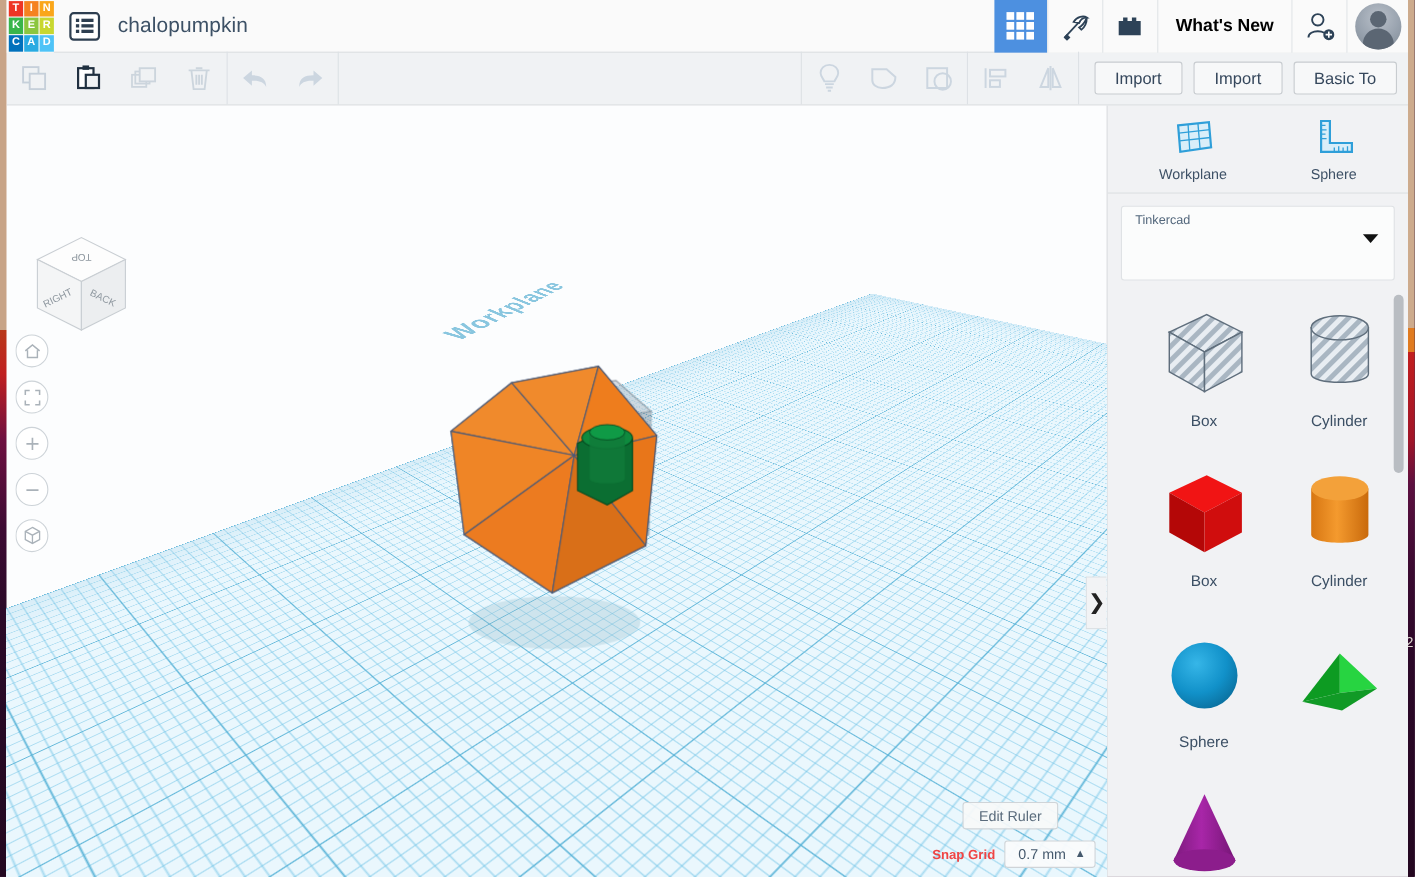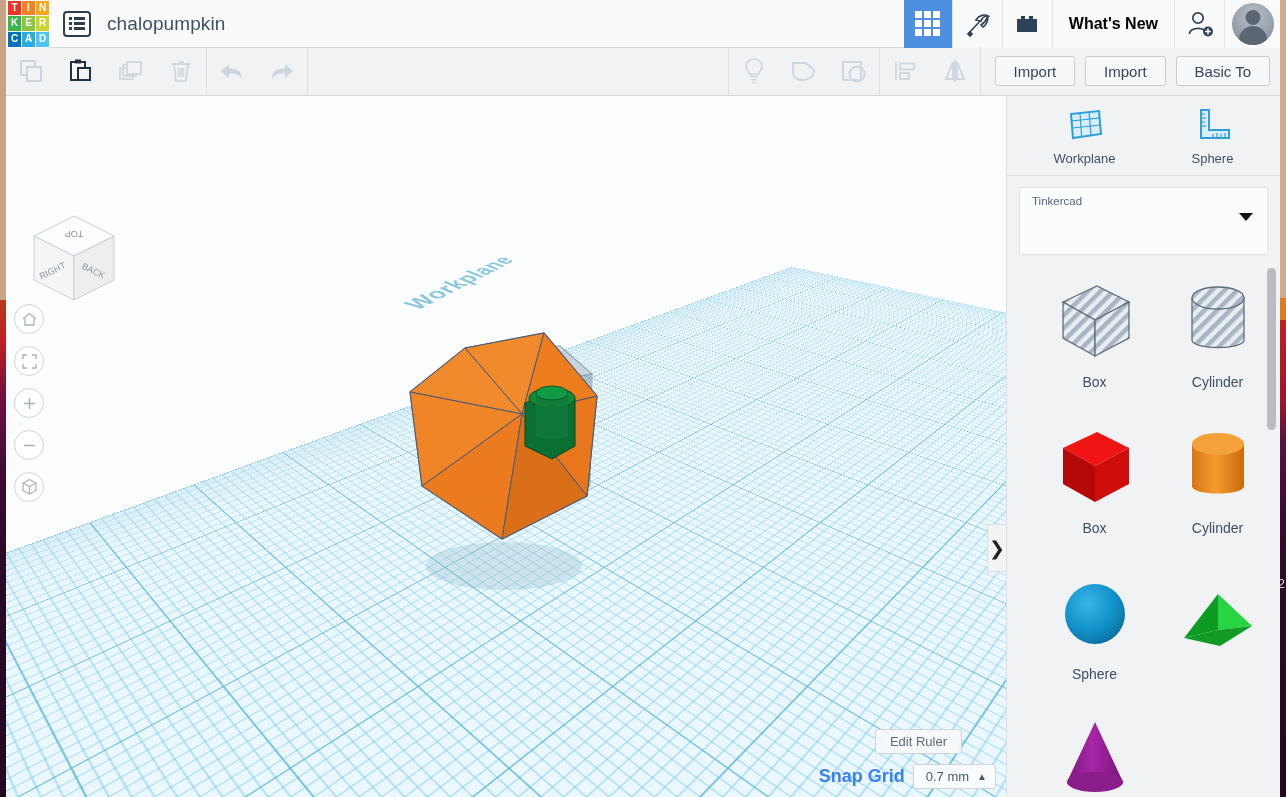--- a/index.html
+++ b/index.html
@@ -185,21 +185,21 @@
   #edit-grid-btn {
     position: absolute; right: 44px; bottom: 43px;
     padding: 4px 14px; background: rgba(247,248,249,.92);
     border: 1px solid #cfd4d8; border-radius: 3px;
     font-size: 13px; color: #5a6b7c; cursor: pointer;
   }
   #snap-row {
     position: absolute; right: 10px; bottom: 8px;
     display: flex; align-items: center; gap: 8px;
   }
-  #snap-label { font-size: 18px; color: #3b82f6; font-weight: bold; }
+  #snap-label { font-size: 12px; color: #ef4444; font-weight: bold; }
   #snap-select {
     padding: 4px 8px 4px 12px; background: rgba(250,251,252,.95);
     border: 1px solid #cfd4d8; border-radius: 3px;
     font-size: 13px; color: #45596d; cursor: pointer;
     display: flex; align-items: center; gap: 8px;
   }
 
   
   #rpanel {
     position: absolute; left: 1000px; top: 96px; width: 274px; height: 701px;

